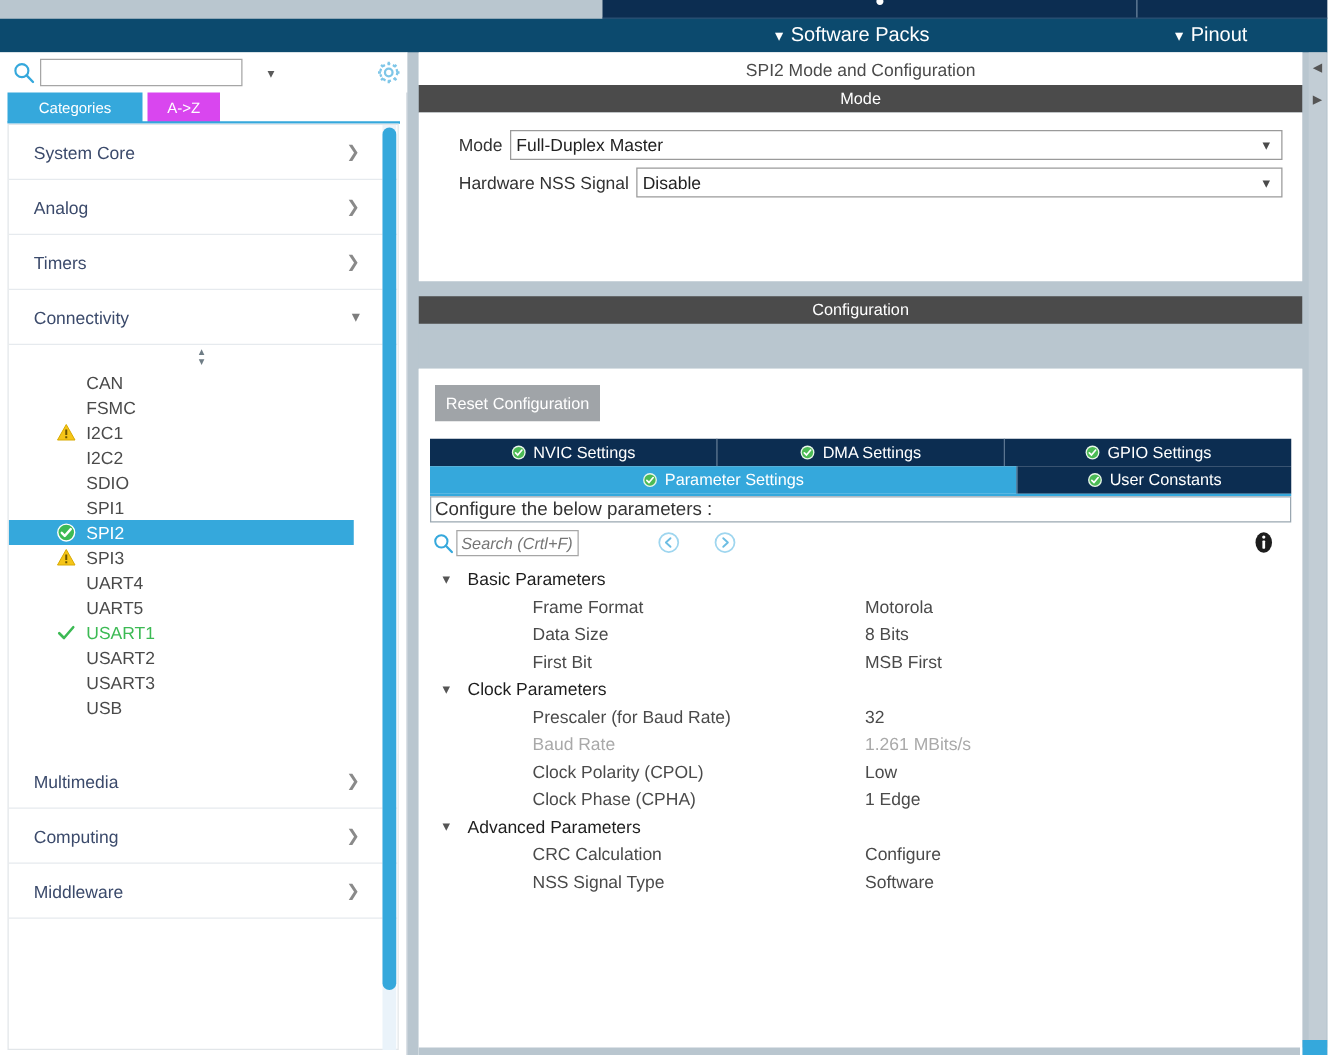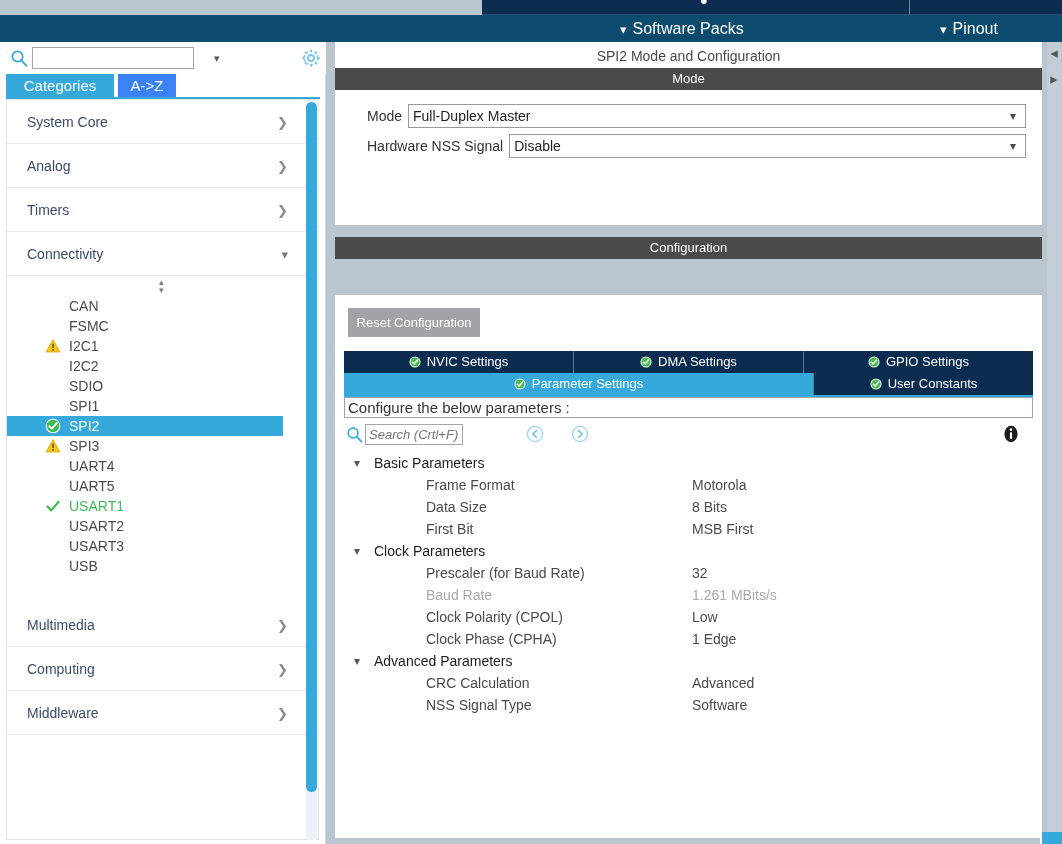--- a/index.html
+++ b/index.html
@@ -79,25 +79,25 @@
   .gear-btn {
     position: absolute; left: 300px; top: 5px; width: 22px; height: 22px;
     cursor: pointer;
   }
 
   .side-tabs {
     position: absolute; left: 0; top: 32px; width: 326px; height: 24px;
   }
   .side-tab {
     position: absolute; top: 0; height: 24px;
-    font-size: 15px; line-height: 24px; text-align: center;
+    font-size: 12px; line-height: 24px; text-align: center;
     cursor: pointer; color: #ffffff;
   }
   #tab-categories { left: 6px; width: 108px; background: #35a8dc; }
-  #tab-atoz { left: 118px; width: 58px; background: #3b82f6; }
+  #tab-atoz { left: 118px; width: 58px; background: #d946ef; }
   .side-tabs-underline {
     position: absolute; left: 6px; top: 23px; width: 314px; height: 2px;
     background: #35a8dc;
   }
 
   .side-list {
     position: absolute; left: 6px; top: 57px; right: 6px; bottom: 4px;
     background: #ffffff;
     border: 1px solid #e2e6e9;
     overflow: hidden;
@@ -635,21 +635,21 @@
           <span class="pname">Clock Phase (CPHA)</span>
           <span class="pval">1 Edge</span>
         </div>
 
         <div class="grp-row">
           <span class="grp-chev">▾</span>
           <span>Advanced Parameters</span>
         </div>
         <div class="par-row">
           <span class="pname">CRC Calculation</span>
-          <span class="pval">Advanced</span>
+          <span class="pval">Configure</span>
         </div>
         <div class="par-row">
           <span class="pname">NSS Signal Type</span>
           <span class="pval">Software</span>
         </div>
 
       </div>
     </div>
   </div>
 

